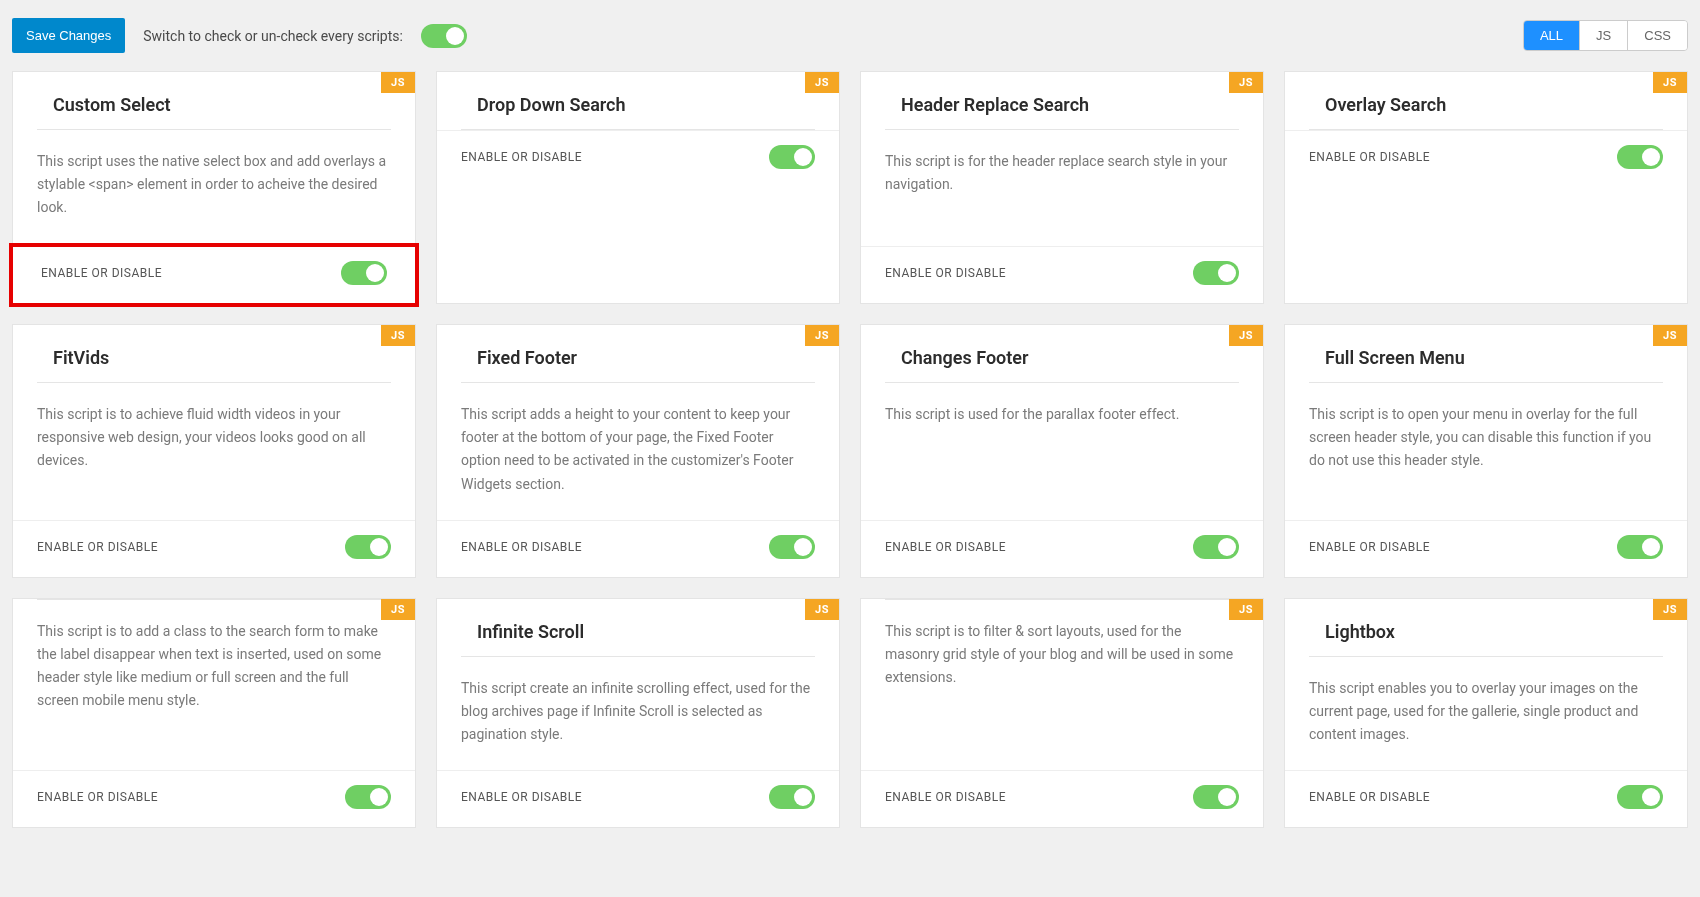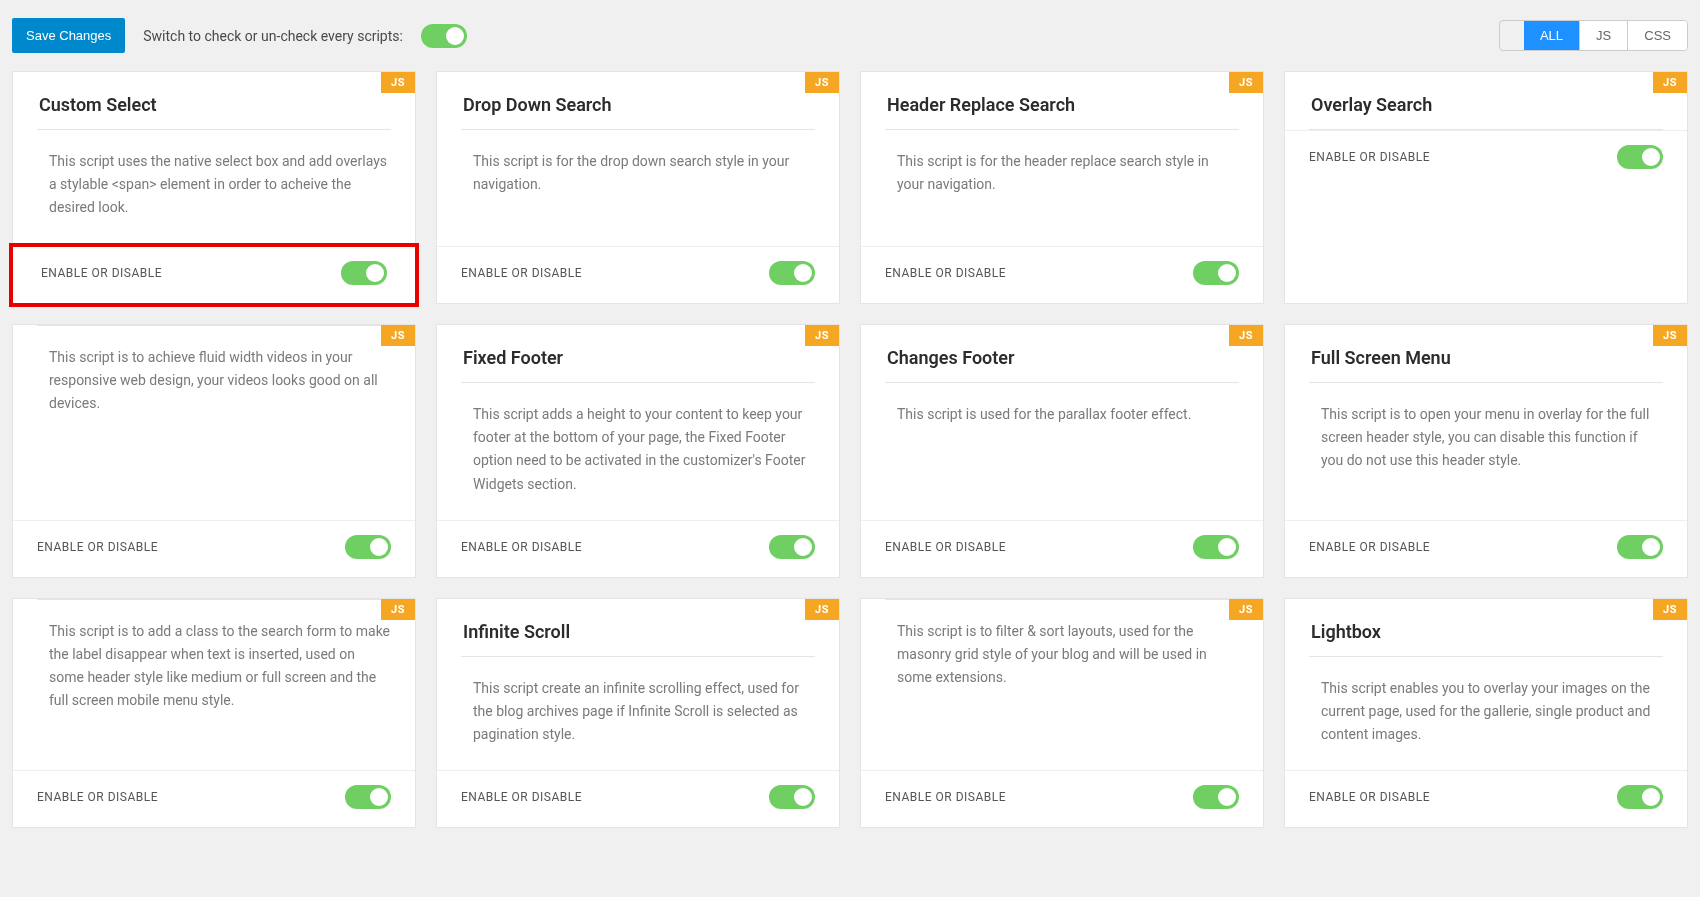--- a/index.html
+++ b/index.html
@@ -32,21 +32,20 @@
     }
     .switch-label {
       font-size: 14px;
       color: #4a4a4a;
     }
     .filter-group {
       display: flex;
       border: 1px solid #ccc;
       border-radius: 4px;
       overflow: hidden;
-      padding-left: 24px;
     }
     .filter-btn {
       background: #fff;
       border: none;
       border-right: 1px solid #ccc;
       padding: 7px 16px;
       font-size: 13px;
       color: #666;
       cursor: pointer;
     }
@@ -75,33 +74,32 @@
       color: #fff;
       font-size: 11px;
       font-weight: 700;
       padding: 4px 10px;
       letter-spacing: 0.5px;
     }
     .card-title {
       font-size: 18px;
       font-weight: 600;
       color: #2c2c2c;
-      padding: 22px 26px 14px;
+      padding: 22px 40px 14px;
     }
     .card-divider {
       height: 1px;
       background: #e5e5e5;
       margin: 0 24px;
     }
     .card-desc {
       font-size: 14px;
       color: #7a7a7a;
       line-height: 1.65;
       padding: 20px 24px 24px;
-      margin-left: 12px;
     }
     .card-footer {
       display: flex;
       align-items: center;
       justify-content: space-between;
       padding: 14px 24px 18px;
       border-top: 1px solid #eee;
     }
     .enable-label {
       font-size: 12px;
@@ -165,23 +163,20 @@
           <span class="enable-label">ENABLE OR DISABLE</span>
           <div class="toggle"></div>
         </div>
       </div>
     </div>
     <div class="card">
       <div class="card-badge">JS</div>
       <div class="card-body-wrap">
         <div class="card-title">Drop Down Search</div>
         <div class="card-divider"></div>
-        <div class="card-desc-wrap">
-          <div class="card-desc">This script is for the drop down search style in your navigation.</div>
-        </div>
         <div class="card-footer">
           <span class="enable-label">ENABLE OR DISABLE</span>
           <div class="toggle"></div>
         </div>
       </div>
     </div>
     <div class="card">
       <div class="card-badge">JS</div>
       <div class="card-body-wrap">
         <div class="card-title">Header Replace Search</div>
@@ -202,20 +197,21 @@
         <div class="card-divider"></div>
         <div class="card-footer">
           <span class="enable-label">ENABLE OR DISABLE</span>
           <div class="toggle"></div>
         </div>
       </div>
     </div>
     <div class="card">
       <div class="card-badge">JS</div>
       <div class="card-body-wrap">
+        <div class="card-title">FitVids</div>
         <div class="card-divider"></div>
         <div class="card-desc-wrap">
           <div class="card-desc">This script is to achieve fluid width videos in your responsive web design, your videos looks good on all devices.</div>
         </div>
         <div class="card-footer">
           <span class="enable-label">ENABLE OR DISABLE</span>
           <div class="toggle"></div>
         </div>
       </div>
     </div>

